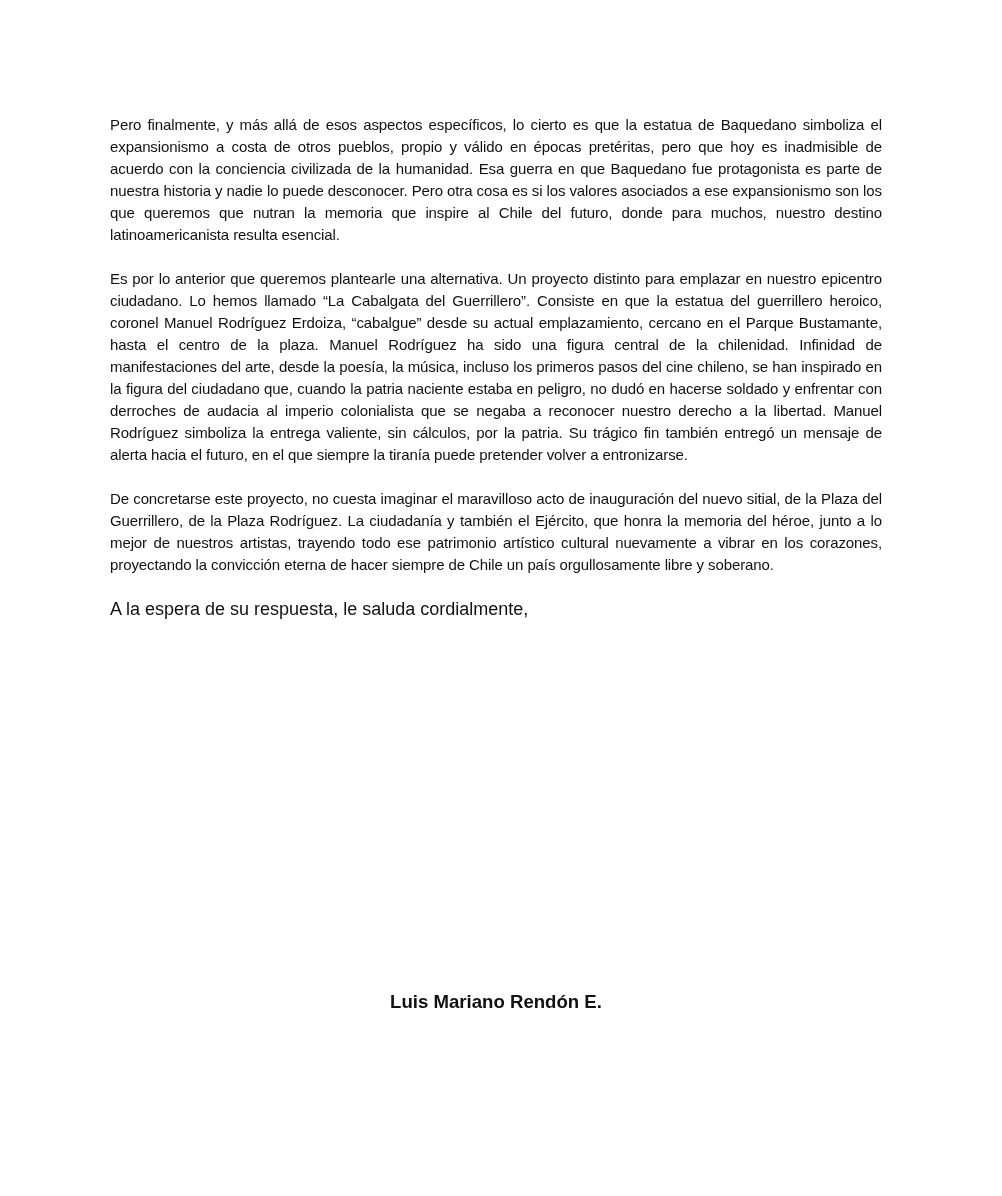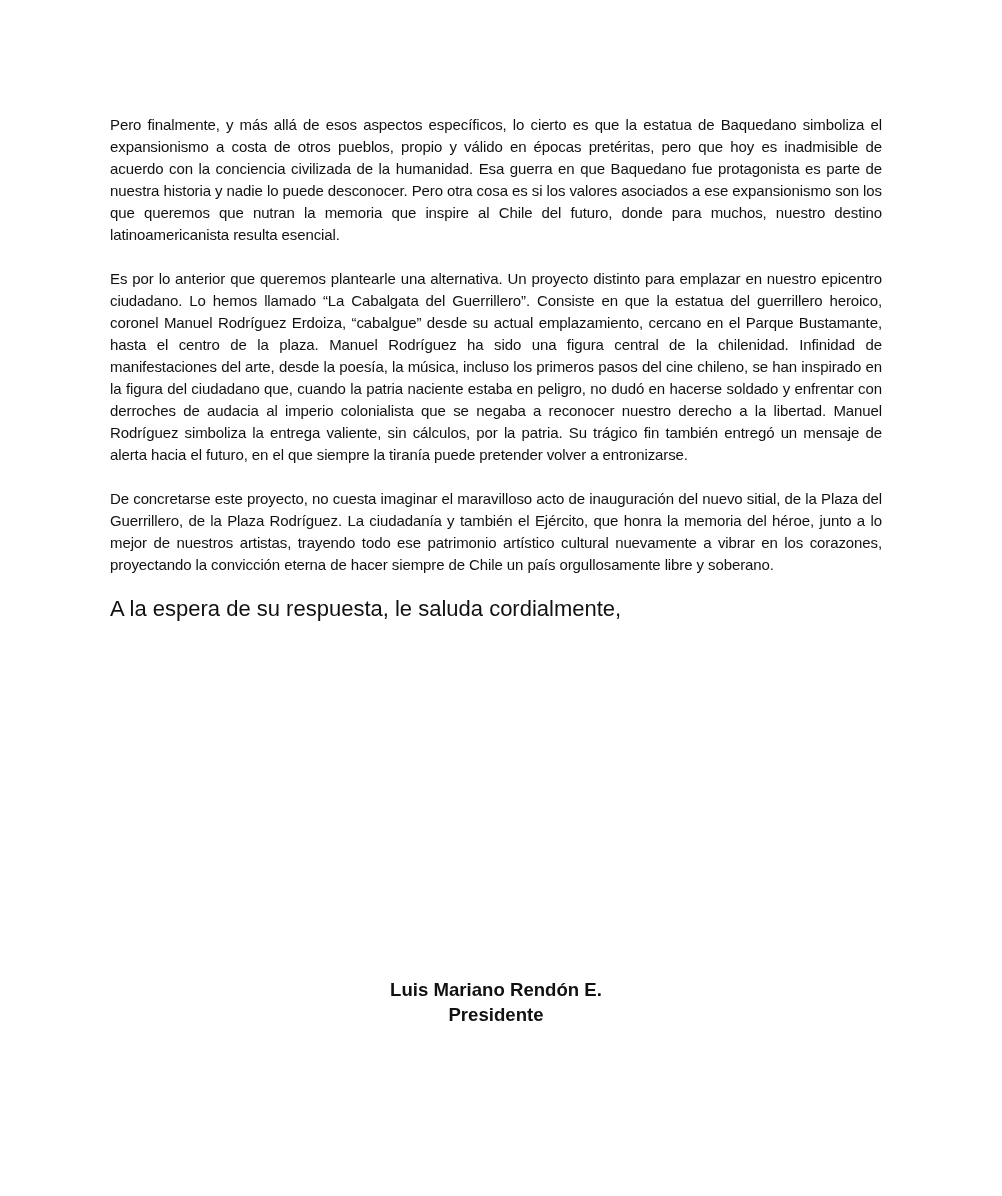--- a/index.html
+++ b/index.html
@@ -22,44 +22,43 @@
       width: 772px;
     }
     .para {
       font-size: 15px;
       line-height: 22px;
       text-align: justify;
       margin: 0 0 22px 0;
       letter-spacing: -0.1px;
     }
     .closing {
-      font-size: 22px;
+      font-size: 18px;
       line-height: 22px;
       margin: 0;
     }
     .signature {
       position: absolute;
       left: 110px;
       top: 977px;
       width: 772px;
       text-align: center;
       font-weight: bold;
       font-size: 18.6px;
       line-height: 25px;
     }
     .signature div {
-      margin: 0;
+      margin: 12px;
     }
   </style>
 </head>
 <body>
 
 <div class="page">
   <p class="para">Pero finalmente, y más allá de esos aspectos específicos, lo cierto es que la estatua de Baquedano simboliza el expansionismo a costa de otros pueblos, propio y válido en épocas pretéritas, pero que hoy es inadmisible de acuerdo con la conciencia civilizada de la humanidad. Esa guerra en que Baquedano fue protagonista es parte de nuestra historia y nadie lo puede desconocer. Pero otra cosa es si los valores asociados a ese expansionismo son los que queremos que nutran la memoria que inspire al Chile del futuro, donde para muchos, nuestro destino latinoamericanista resulta esencial.</p>
   <p class="para">Es por lo anterior que queremos plantearle una alternativa. Un proyecto distinto para emplazar en nuestro epicentro ciudadano. Lo hemos llamado “La Cabalgata del Guerrillero”. Consiste en que la estatua del guerrillero heroico, coronel Manuel Rodríguez Erdoiza, “cabalgue” desde su actual emplazamiento, cercano en el Parque Bustamante, hasta el centro de la plaza. Manuel Rodríguez ha sido una figura central de la chilenidad. Infinidad de manifestaciones del arte, desde la poesía, la música, incluso los primeros pasos del cine chileno, se han inspirado en la figura del ciudadano que, cuando la patria naciente estaba en peligro, no dudó en hacerse soldado y enfrentar con derroches de audacia al imperio colonialista que se negaba a reconocer nuestro derecho a la libertad. Manuel Rodríguez simboliza la entrega valiente, sin cálculos, por la patria. Su trágico fin también entregó un mensaje de alerta hacia el futuro, en el que siempre la tiranía puede pretender volver a entronizarse.</p>
   <p class="para">De concretarse este proyecto, no cuesta imaginar el maravilloso acto de inauguración del nuevo sitial, de la Plaza del Guerrillero, de la Plaza Rodríguez. La ciudadanía y también el Ejército, que honra la memoria del héroe, junto a lo mejor de nuestros artistas, trayendo todo ese patrimonio artístico cultural nuevamente a vibrar en los corazones, proyectando la convicción eterna de hacer siempre de Chile un país orgullosamente libre y soberano.</p>
   <p class="closing">A la espera de su respuesta, le saluda cordialmente,</p>
 </div>
 
 <div class="signature">
   <div>Luis Mariano Rendón E.</div>
-  <div>Presidente</div>
 </div>
 
 </body></html>

